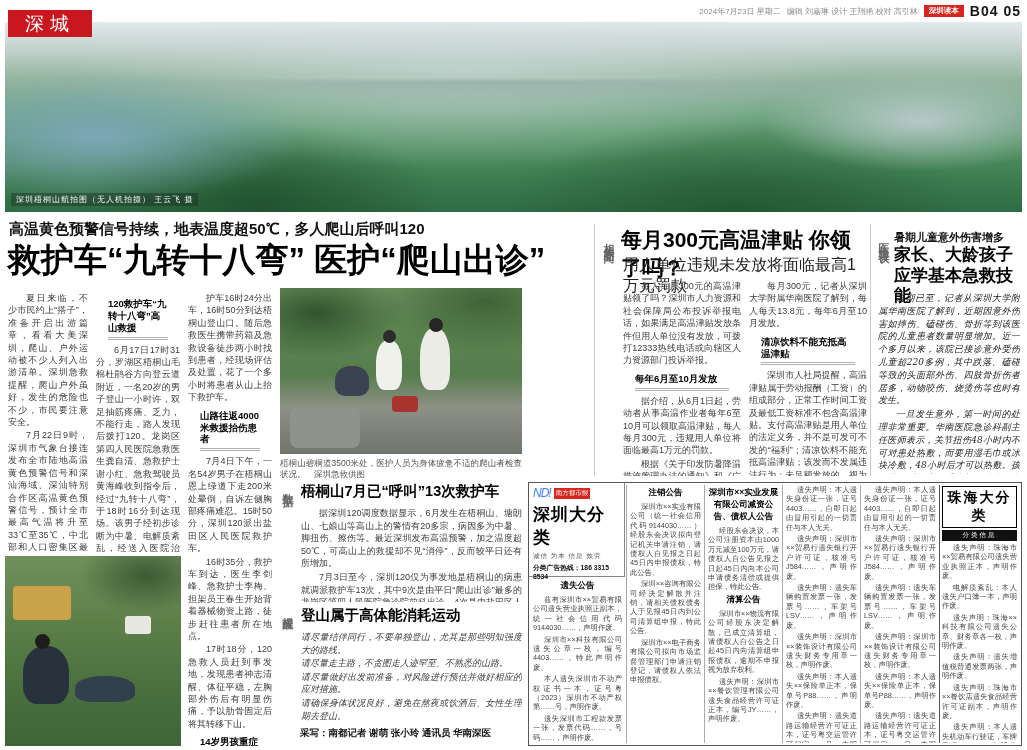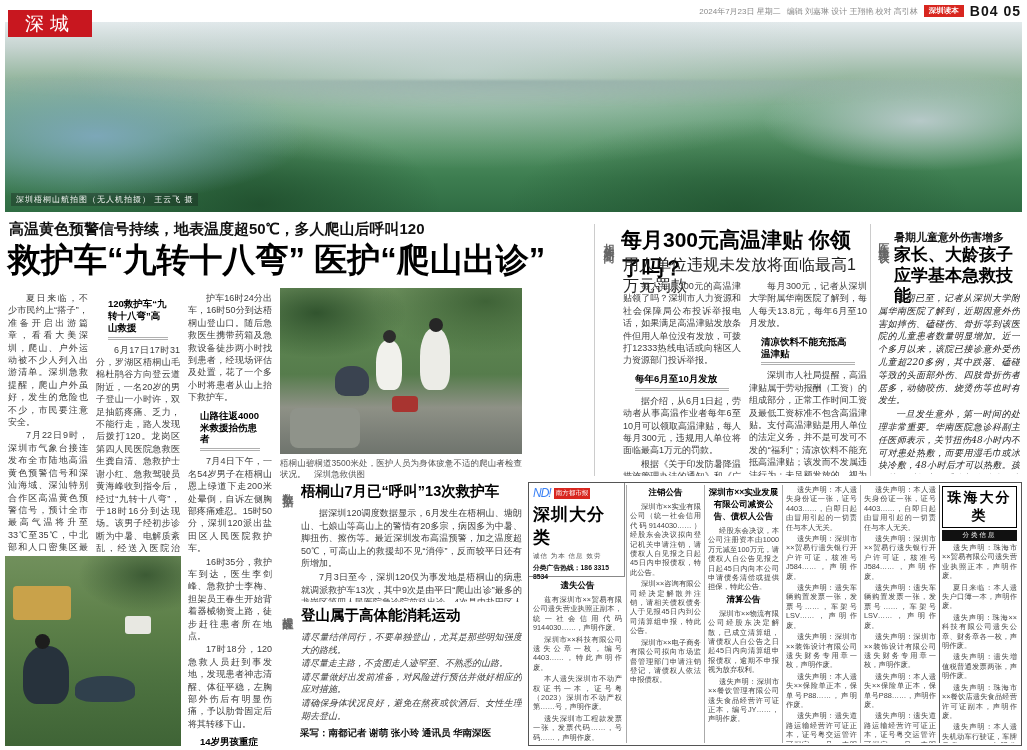--- a/index.html
+++ b/index.html
@@ -255,21 +255,21 @@
         <div class="ad-p">遗失声明：遗失车辆购置发票一张，发票号……，车架号LSV……，声明作废。</div>
         <div class="ad-p">遗失声明：深圳市××装饰设计有限公司遗失财务专用章一枚，声明作废。</div>
         <div class="ad-p">遗失声明：本人遗失××保险单正本，保单号P88……，声明作废。</div>
         <div class="ad-p">遗失声明：遗失道路运输经营许可证正本，证号粤交运管许可深字……号，声明作废。</div>
       </div>
     <div class="zh-col">
       <div class="zh-head">珠海大分类</div>
       <div class="zh-bar">分类信息</div>
       <div>
           <div class="ad-p">遗失声明：珠海市××贸易有限公司遗失营业执照正本，声明作废。</div>
-          <div class="ad-p">夏日来临：本人遗失户口簿一本，声明作废。</div>
+          <div class="ad-p">电解质紊乱：本人遗失户口簿一本，声明作废。</div>
           <div class="ad-p">遗失声明：珠海××科技有限公司遗失公章、财务章各一枚，声明作废。</div>
           <div class="ad-p">遗失声明：遗失增值税普通发票两张，声明作废。</div>
           <div class="ad-p">遗失声明：珠海市××餐饮店遗失食品经营许可证副本，声明作废。</div>
           <div class="ad-p">遗失声明：本人遗失机动车行驶证，车牌号粤C……，声明作废。</div>
         </div>
     </div>
   </div>
 
 </div>
 

